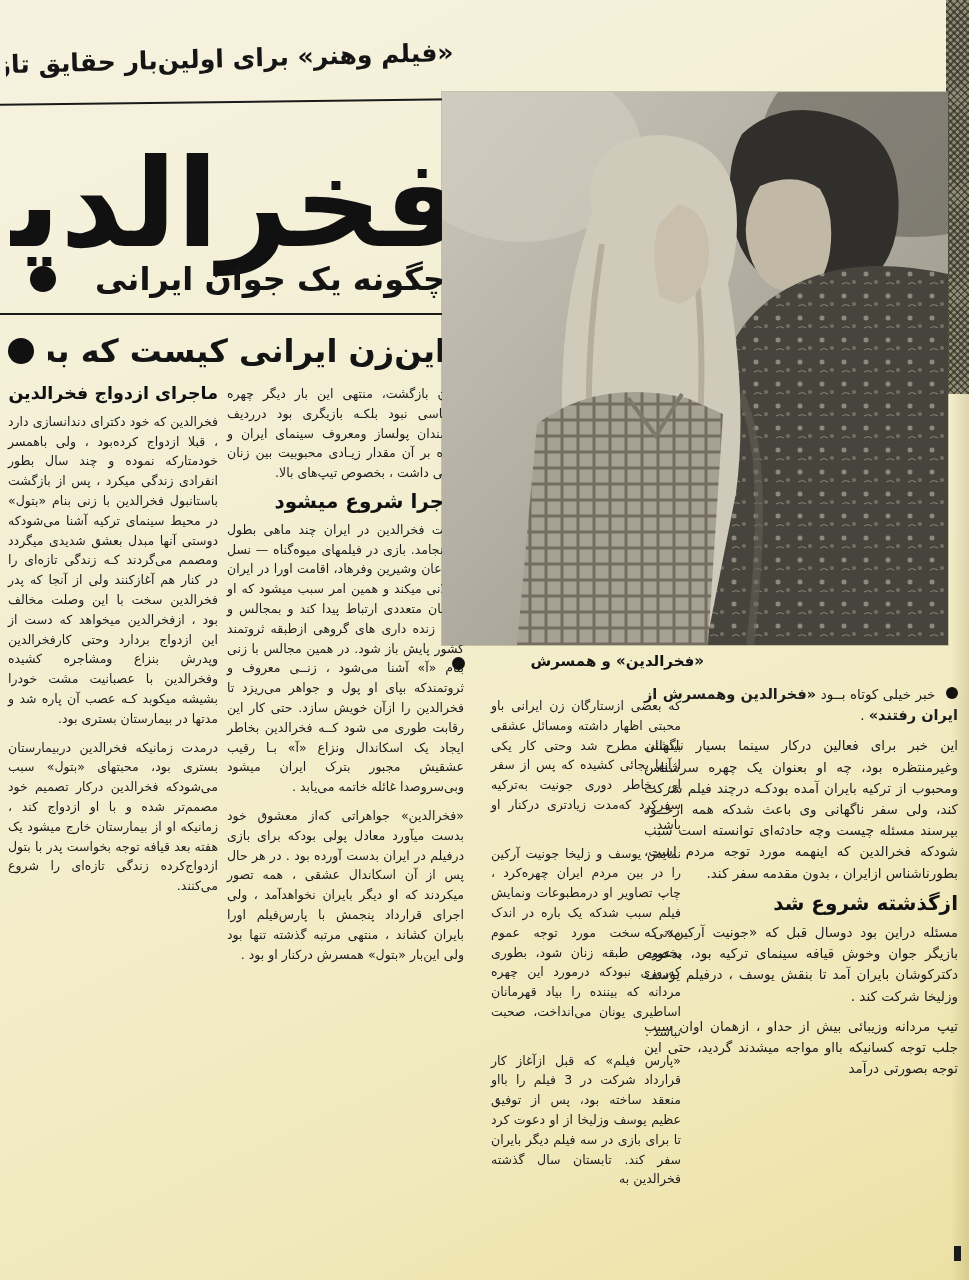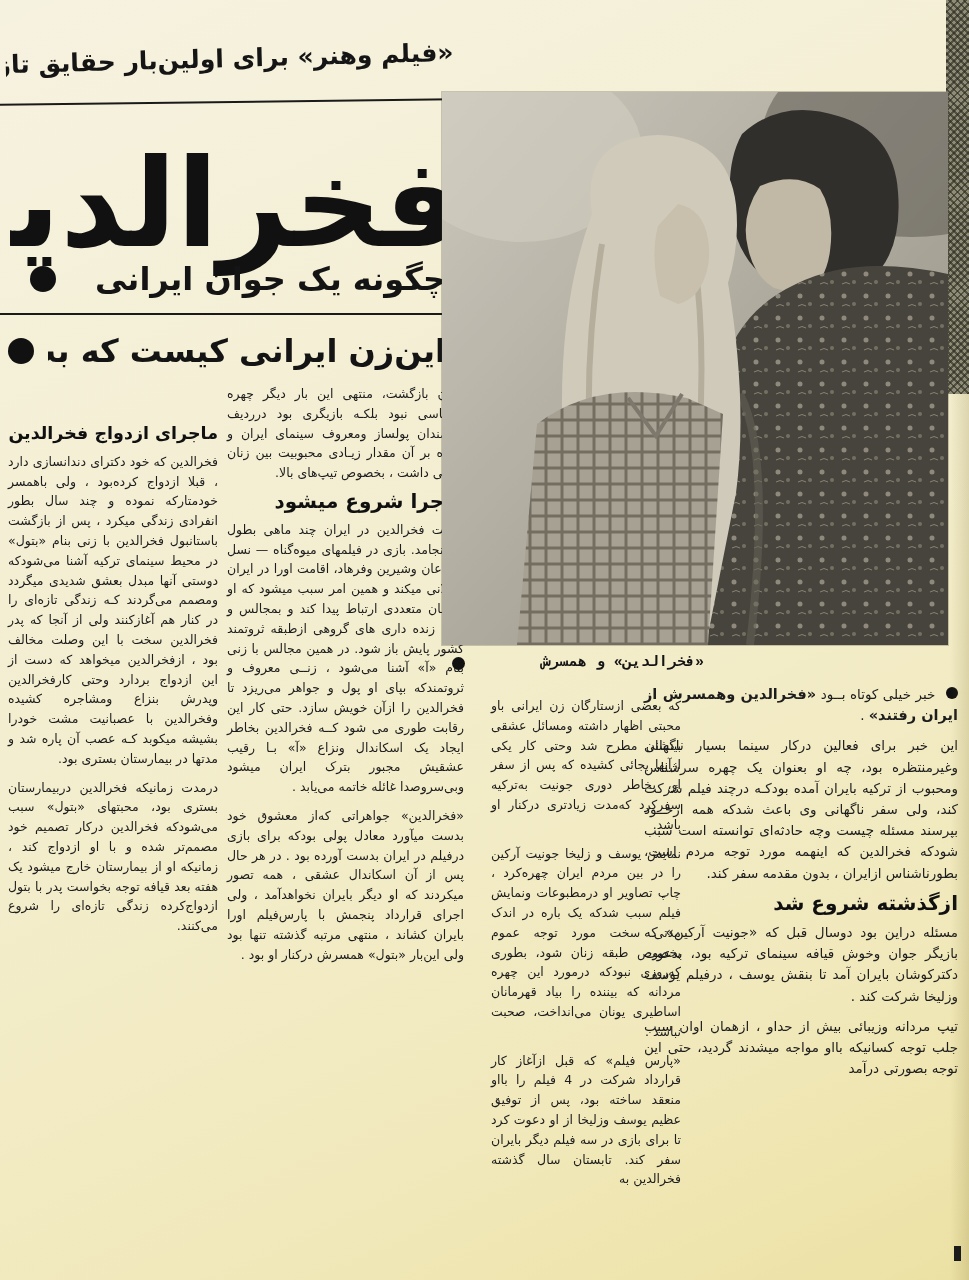--- a/index.html
+++ b/index.html
@@ -20,26 +20,26 @@
   .bullet-row{position:absolute;display:flex;align-items:center;gap:14px;overflow:hidden;z-index:1;}
   .bullet1-row{left:30px;top:252px;width:416px;height:54px;}
   .bullet2-row{left:8px;top:323px;width:438px;height:56px;}
   .dot{display:inline-block;background:#111;border-radius:50%;flex:0 0 auto;}
   .dot-lg{width:26px;height:26px;}
   .dot-sm{width:13px;height:13px;margin-top:5px;}
   .subtitle{flex:1;font-size:32px;font-weight:bold;direction:rtl;text-align:right;white-space:nowrap;overflow:hidden;color:#141414;}
   
   .photo-wrap{position:absolute;left:442px;top:92px;width:506px;height:553px;z-index:3;box-shadow:0 0 0 1px rgba(60,55,40,.25);}
   .photo-wrap svg{display:block;width:100%;height:100%;}
-  .caption-row{position:absolute;left:452px;top:652px;width:252px;display:flex;gap:2px;align-items:flex-start;z-index:2;font-family:Liberation Mono, monospace;}
+  .caption-row{position:absolute;left:452px;top:652px;width:252px;display:flex;gap:2px;align-items:flex-start;z-index:2;}
   .caption-text{flex:1;font-size:15px;font-weight:bold;direction:rtl;text-align:right;color:#141414;}
   
   .col{position:absolute;direction:rtl;color:#1d1d1d;}
   .col p{margin:0 0 9px;text-align:justify;}
-  .col-1{left:8px;top:384px;width:210px;font-size:12.5px;line-height:19.8px;margin-top:40px;}
+  .col-1{left:8px;top:384px;width:210px;font-size:12.5px;line-height:19.8px;}
   .col-2{left:227px;top:384px;width:237px;font-size:12.5px;line-height:19.8px;}
   .col-3{left:447px;top:696px;width:190px;font-size:12.5px;line-height:19.8px;margin-left:44px;}
   .col-4{left:644px;top:684px;width:314px;font-size:13.5px;line-height:21.2px;}
   .col-heading{font-weight:bold;color:#101010;}
   .col-heading.h-sm{font-size:17.5px;margin:0 0 8px;}
   .col-heading.h-lg{font-size:20px;margin:5px 0 8px;}
   .lead-bold{font-weight:bold;font-size:14.5px;}
   .lead-dot{width:12px;height:12px;display:inline-block;background:#111;border-radius:50%;margin-left:6px;}
   
   .edge-pattern{
@@ -129,21 +129,21 @@
   <div class="col col-2">
     <p>ایران بازگشت، منتهی این بار دیگر چهره ناشناسی نبود بلکـه بازیگری بود درردیف هنرمندان پولساز ومعروف سینمای ایران و علاوه بر آن مقدار زیـادی محبوبیت بین زنان ایرانی داشت ، بخصوص تیپ‌های بالا.</p>
     <div class="col-heading h-lg">ماجرا شروع میشود</div>
     <p>اقامت فخرالدین در ایران چند ماهی بطول می‌انجامد. بازی در فیلمهای میوه‌گناه — نسل شجاعان وشیرین وفرهاد، اقامت اورا در ایران طولانی میکند و همین امر سبب میشود که او با زنان متعددی ارتباط پیدا کند و بمجالس و شب زنده داری های گروهی ازطبقه ثروتمند کشور پایش باز شود. در همین مجالس با زنی بنام «آ» آشنا می‌شود ، زنــی معروف و ثروتمندکه بپای او پول و جواهر می‌ریزد تا فخرالدین را ازآن خویش سازد. حتی کار این رقابت طوری می شود کــه فخرالدین بخاطر ایجاد یک اسکاندال ونزاع «آ» بـا رقیب عشقیش مجبور بترک ایران میشود وبی‌سروصدا غائله خاتمه می‌یابد .</p>
     <p>«فخرالدین» جواهراتی که‌از معشوق خود بدست میآورد معادل پولی بودکه برای بازی درفیلم در ایران بدست آورده بود . در هر حال پس از آن اسکاندال عشقی ، همه تصور میکردند که او دیگر بایران نخواهدآمد ، ولی اجرای قرارداد پنجمش با پارس‌فیلم اورا بایران کشاند ، منتهی مرتبه گذشته تنها بود ولی این‌بار «بتول» همسرش درکنار او بود .</p>
   </div>
 
   <div class="col col-3">
     <p>که بعضی ازستارگان زن ایرانی باو محبتی اظهار داشته ومسائل عشقی بینشان مطرح شد وحتی کار یکی ازآنها بجائی کشیده که پس از سفر او، بخاطر دوری جونیت به‌ترکیه سفرکرد که‌مدت زیادتری درکنار او باشد.</p>
     <p>نمایش یوسف و زلیخا جونیت آرکین را در بین مردم ایران چهره‌کرد ، چاپ تصاویر او درمطبوعات ونمایش فیلم سبب شدکه یک باره در اندک مدتی سخت مورد توجه عموم بخصوص طبقه زنان شود، بطوری که‌روزی نبودکه درمورد این چهره مردانه که بیننده را بیاد قهرمانان اساطیری یونان می‌انداخت، صحبت نباشد .</p>
-    <p>«پارس فیلم» که قبل ازآغاز کار قرارداد شرکت در 4 فیلم را بااو منعقد ساخته بود، پس از توفیق عظیم یوسف وزلیخا از او دعوت کرد تا برای بازی در سه فیلم دیگر بایران سفر کند. تابستان سال گذشته فخرالدین به</p>
+    <p>«پارس فیلم» که قبل ازآغاز کار قرارداد شرکت در 3 فیلم را بااو منعقد ساخته بود، پس از توفیق عظیم یوسف وزلیخا از او دعوت کرد تا برای بازی در سه فیلم دیگر بایران سفر کند. تابستان سال گذشته فخرالدین به</p>
   </div>
 
   <div class="col col-4">
     <p>
       <span class="lead-dot"></span>
       <span>خبر خیلی کوتاه بــود</span>
       <span class="lead-bold">«فخرالدین وهمسرش از ایران رفتند»</span>
       <span>.</span>
     </p>
     <p>این خبر برای فعالین درکار سینما بسیار ناگهانی وغیرمنتظره بود، چه او بعنوان یک چهره سرشناس ومحبوب از ترکیه بایران آمده بودکـه درچند فیلم شرکت کند، ولی سفر ناگهانی وی باعث شدکه همه ازخــود بپرسند مسئله چیست وچه حادثه‌ای توانسته است سبب شودکه فخرالدین که اینهمه مورد توجه مردم است، بطورناشناس ازایران ، بدون مقدمه سفر کند.</p>

